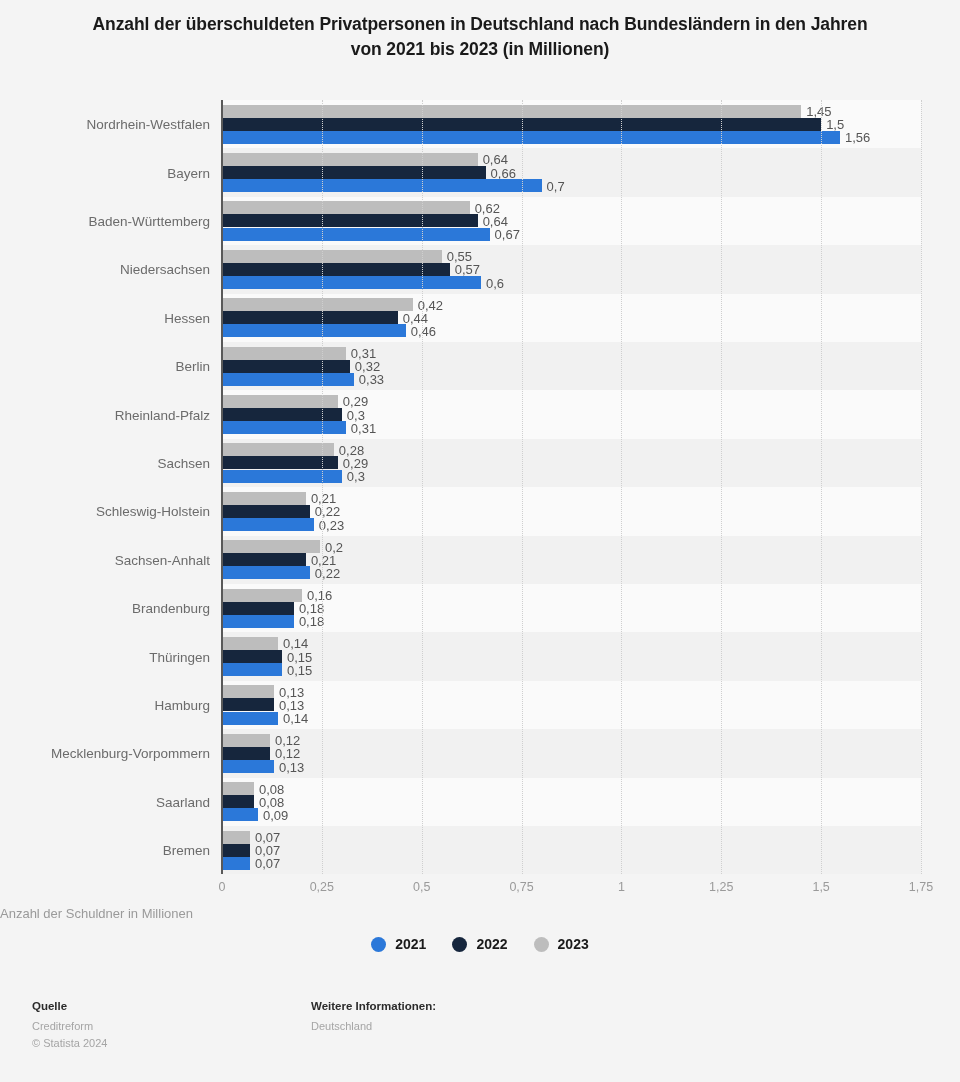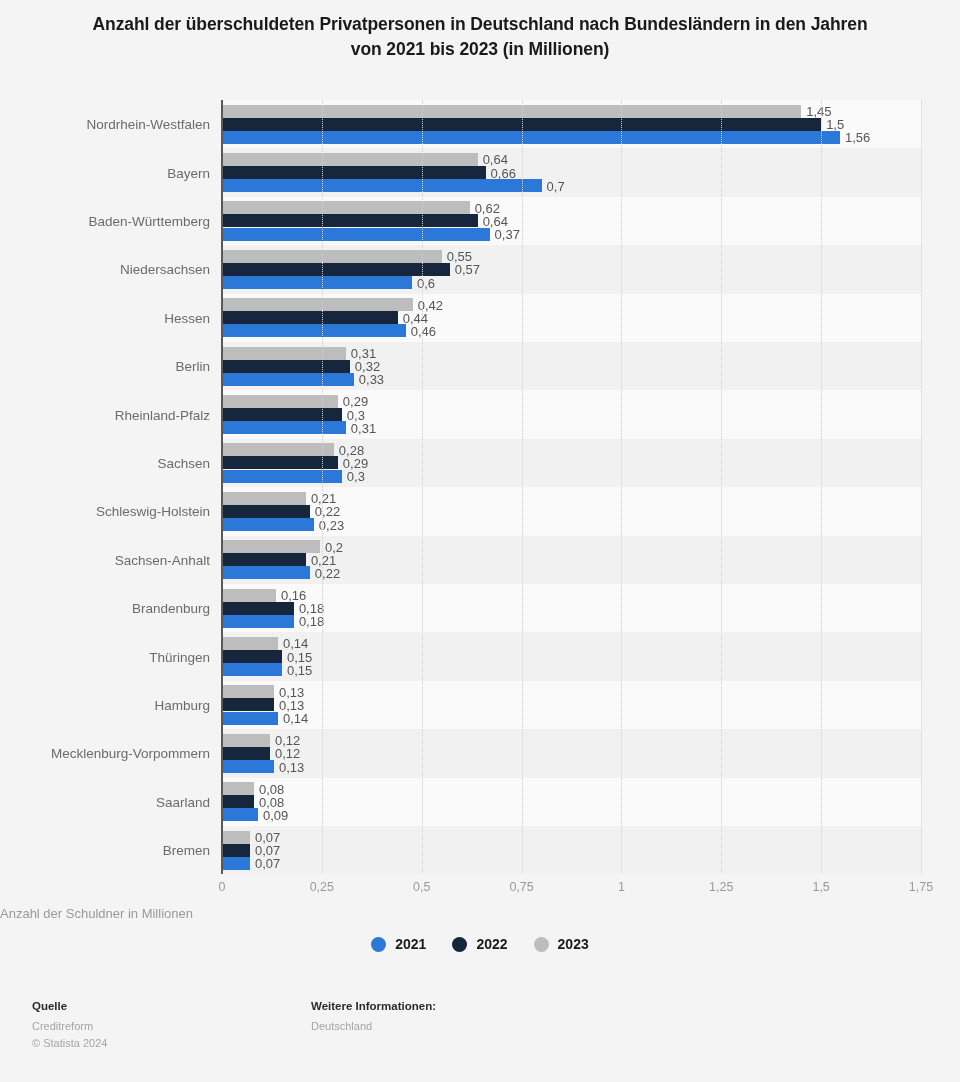--- a/index.html
+++ b/index.html
@@ -171,32 +171,32 @@
         </div>
         <div class="row odd" style="top: 96.8px;">
           <div class="row-label">Baden-Württemberg</div>
           <div class="bar y2023" style="width: 247.646px; background: rgb(189, 189, 189);">
             <span class="bar-val">0,62</span>
           </div>
           <div class="bar y2022" style="width: 255.634px; background: rgb(22, 38, 61);">
             <span class="bar-val">0,64</span>
           </div>
           <div class="bar y2021" style="width: 267.617px; background: rgb(43, 120, 217);">
-            <span class="bar-val">0,37</span>
+            <span class="bar-val">0,67</span>
           </div>
         </div>
         <div class="row even" style="top: 145.2px;">
           <div class="row-label">Niedersachsen</div>
           <div class="bar y2023" style="width: 219.686px; background: rgb(189, 189, 189);">
             <span class="bar-val">0,55</span>
           </div>
           <div class="bar y2022" style="width: 227.674px; background: rgb(22, 38, 61);">
             <span class="bar-val">0,57</span>
           </div>
-          <div class="bar y2021" style="width: 190px; background: rgb(43, 120, 217);">
+          <div class="bar y2021" style="width: 259px; background: rgb(43, 120, 217);">
             <span class="bar-val">0,6</span>
           </div>
         </div>
         <div class="row odd" style="top: 193.6px;">
           <div class="row-label">Hessen</div>
           <div class="bar y2023" style="width: 167.76px; background: rgb(189, 189, 189); padding-left: 23px;">
             <span class="bar-val">0,42</span>
           </div>
           <div class="bar y2022" style="width: 175.749px; background: rgb(22, 38, 61);">
             <span class="bar-val">0,44</span>
@@ -260,21 +260,21 @@
           </div>
           <div class="bar y2022" style="width: 83.88px; background: rgb(22, 38, 61);">
             <span class="bar-val">0,21</span>
           </div>
           <div class="bar y2021" style="width: 87.8743px; background: rgb(43, 120, 217);">
             <span class="bar-val">0,22</span>
           </div>
         </div>
         <div class="row odd" style="top: 484px;">
           <div class="row-label">Brandenburg</div>
-          <div class="bar y2023" style="width: 54px; background: rgb(189, 189, 189);">
+          <div class="bar y2023" style="width: 80px; background: rgb(189, 189, 189);">
             <span class="bar-val">0,16</span>
           </div>
           <div class="bar y2022" style="width: 71.8971px; background: rgb(22, 38, 61);">
             <span class="bar-val">0,18</span>
           </div>
           <div class="bar y2021" style="width: 71.8971px; background: rgb(43, 120, 217);">
             <span class="bar-val">0,18</span>
           </div>
         </div>
         <div class="row even" style="top: 532.4px;">

